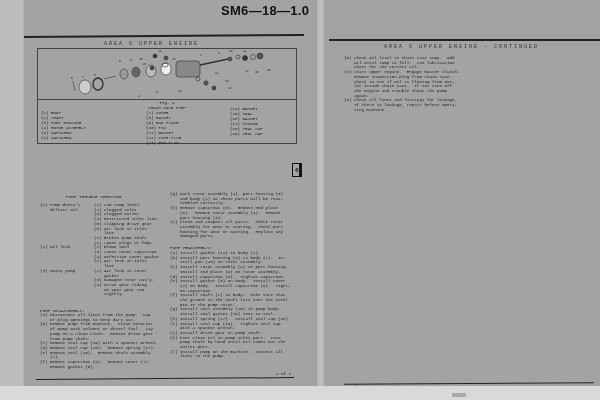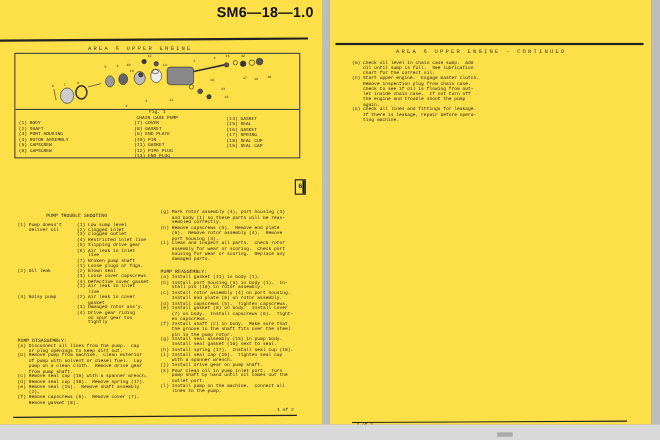--- a/index.html
+++ b/index.html
@@ -1,17 +1,17 @@
 <!DOCTYPE html>
 <html><head>
 <meta charset="utf-8">
 <style>
   html, body { margin:0; padding:0; }
   body { width:600px; height:400px; background:#bdbdbd; position:relative; overflow:hidden; font-family:"Liberation Mono", monospace; color:#222; }
-  .page { position:absolute; background:#fde047; box-shadow:0 0 1px #888; }
+  .page { position:absolute; background:#a3a3a3; box-shadow:0 0 1px #888;margin-left:24px; }
   #p1 { left:0; top:0; width:293px; height:386px; }
   #p2 { left:300px; top:0; width:292px; height:386px; }
   .bottom-strip { position:absolute; left:0; top:386px; width:600px; height:14px; background:#d9d9d9; }
   .doc-id { position:absolute; left:197px; top:3px; font-family:"Liberation Sans", sans-serif; font-weight:bold; font-size:13px; letter-spacing:0.3px; color:#111; }
   .rule { position:absolute; height:1.5px; background:#222; }
   .area-title { position:absolute; font-size:5px; letter-spacing:2px; color:#333; white-space:nowrap; }
   .figbox { position:absolute; left:13px; top:48px; width:258px; height:94px; border:1px solid #444; }
   .figbox .divider { position:absolute; left:0; top:50px; width:100%; height:1px; background:#444; }
   .fig-svg { position:absolute; left:0; top:0; width:258px; height:50px; }
   .fig-caption { position:absolute; left:0; top:52px; width:100%; text-align:center; font-size:4.2px; line-height:5px; }

